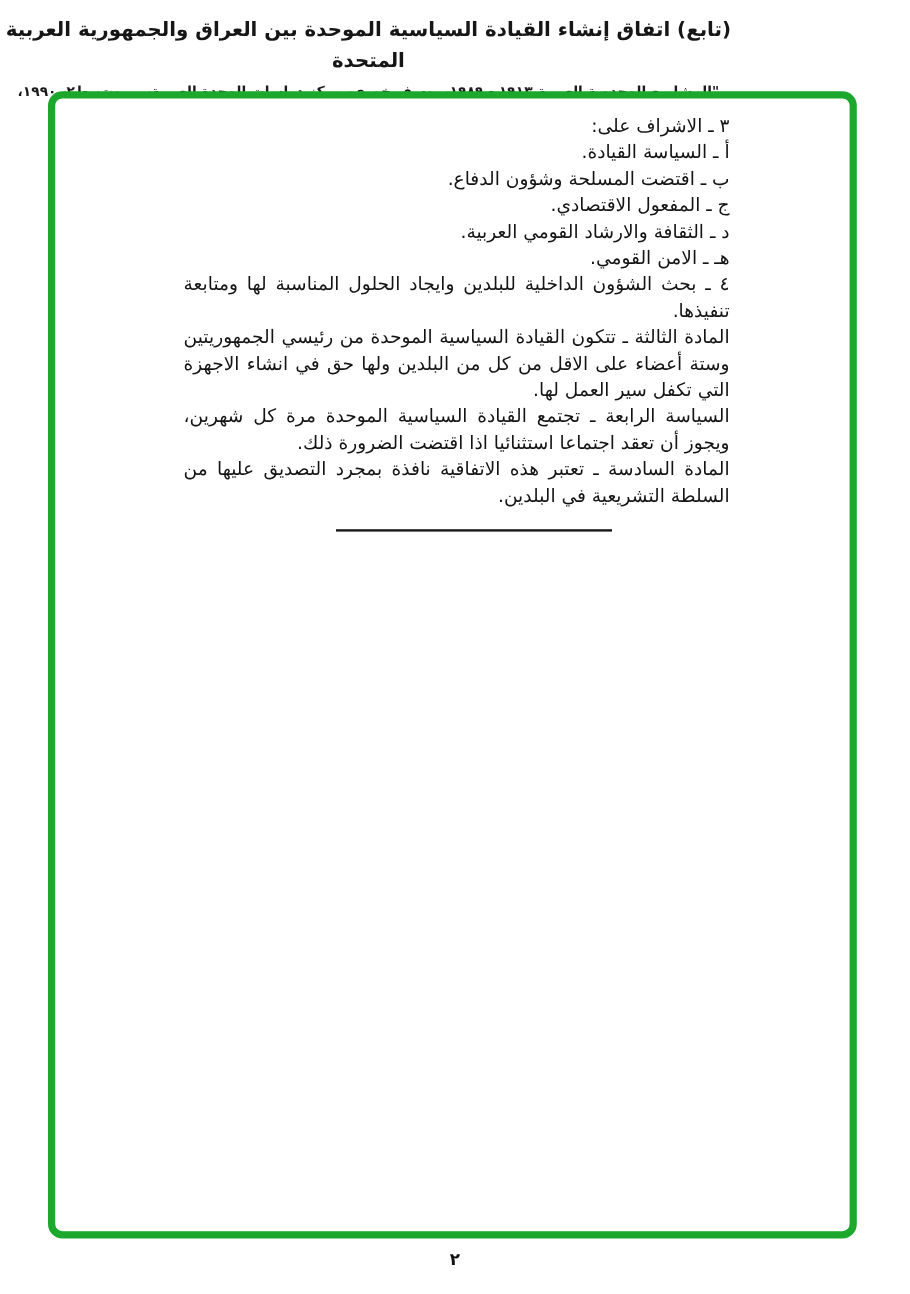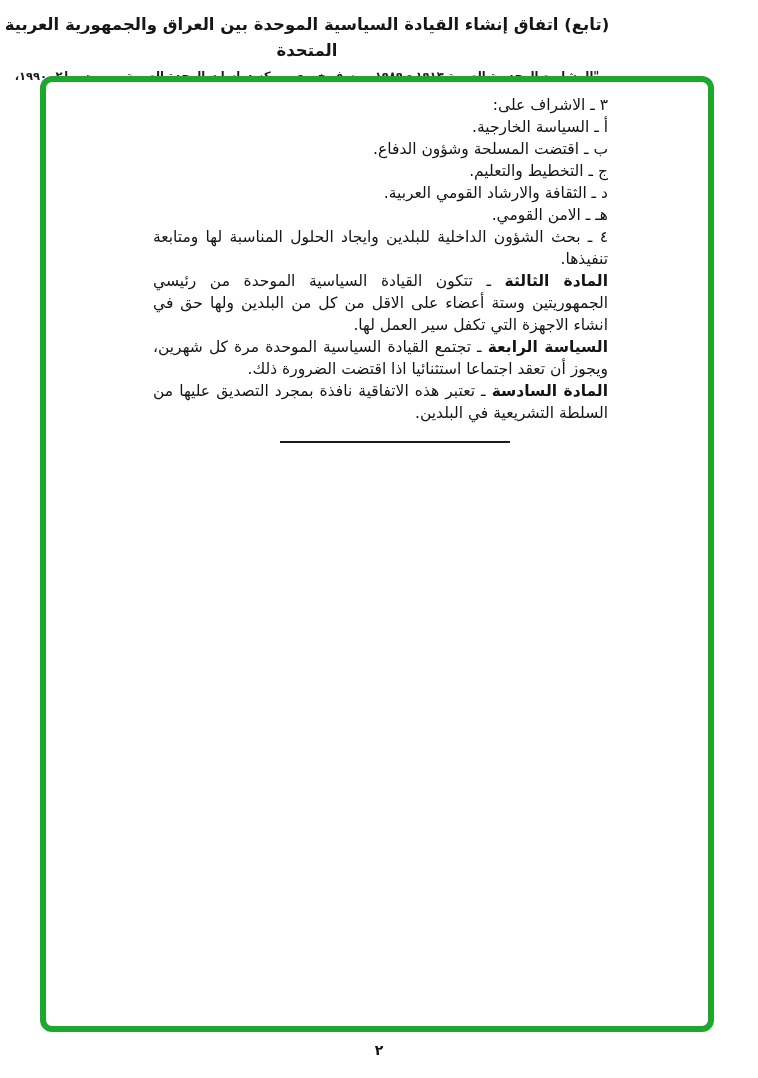--- a/index.html
+++ b/index.html
@@ -45,21 +45,21 @@
     width: 455px;
     direction: rtl;
     font-size: 15.5px;
     line-height: 22px;
     color: #141414;
   }
   .article-body p {
     text-align: justify;
     text-justify: inter-word;
   }
-  .article-lead { font-weight: bold; }
+  .article-lead { font-weight: normal; }
   .section-divider {
     width: 230px; height: 2px;
     background: #1a1a1a;
     margin: 17px auto 0;
     transform: translateX(14px); 
   }
   .page-number {
     position: absolute;
     top: 1042px; left: 0;
     width: 758px;
@@ -74,23 +74,23 @@
 
 <header class="doc-header">
   <div class="doc-title">(تابع) اتفاق إنشاء القيادة السياسية الموحدة بين العراق والجمهورية العربية المتحدة</div>
   <div class="doc-source">"المشاريع الوحدوية العربية ١٩١٣ - ١٩٨٩، يوسف خوري، مركز دراسات الوحدة العربية، بيروت، ط٢، ١٩٩٠، ص٤٢١"</div>
 </header>
 
 <div class="content-frame" style="border-color: rgb(28, 167, 45);"></div>
 
 <main class="article-body">
   <p><b class="article-lead"></b><span>٣ ـ الاشراف على:</span></p>
-  <p><b class="article-lead"></b><span>أ ـ السياسة الخارجية.</span></p>
+  <p><b class="article-lead"></b><span>أ ـ السياسة القيادة.</span></p>
   <p><b class="article-lead"></b><span>ب ـ اقتضت المسلحة وشؤون الدفاع.</span></p>
-  <p><b class="article-lead"></b><span>ج ـ التخطيط والتعليم.</span></p>
+  <p><b class="article-lead"></b><span>ج ـ المفعول الاقتصادي.</span></p>
   <p><b class="article-lead"></b><span>د ـ الثقافة والارشاد القومي العربية.</span></p>
   <p><b class="article-lead"></b><span>هـ ـ الامن القومي.</span></p>
   <p><b class="article-lead"></b><span>٤ ـ بحث الشؤون الداخلية للبلدين وايجاد الحلول المناسبة لها ومتابعة تنفيذها.</span></p>
   <p><b class="article-lead">المادة الثالثة</b><span> ـ تتكون القيادة السياسية الموحدة من رئيسي الجمهوريتين وستة أعضاء على الاقل من كل من البلدين ولها حق في انشاء الاجهزة التي تكفل سير العمل لها.</span></p>
   <p><b class="article-lead">السياسة الرابعة</b><span> ـ تجتمع القيادة السياسية الموحدة مرة كل شهرين، ويجوز أن تعقد اجتماعا استثنائيا اذا اقتضت الضرورة ذلك.</span></p>
   <p><b class="article-lead">المادة السادسة</b><span> ـ تعتبر هذه الاتفاقية نافذة بمجرد التصديق عليها من السلطة التشريعية في البلدين.</span></p>
   <div class="section-divider"></div>
 </main>
 
 <div class="page-number">٢</div>

